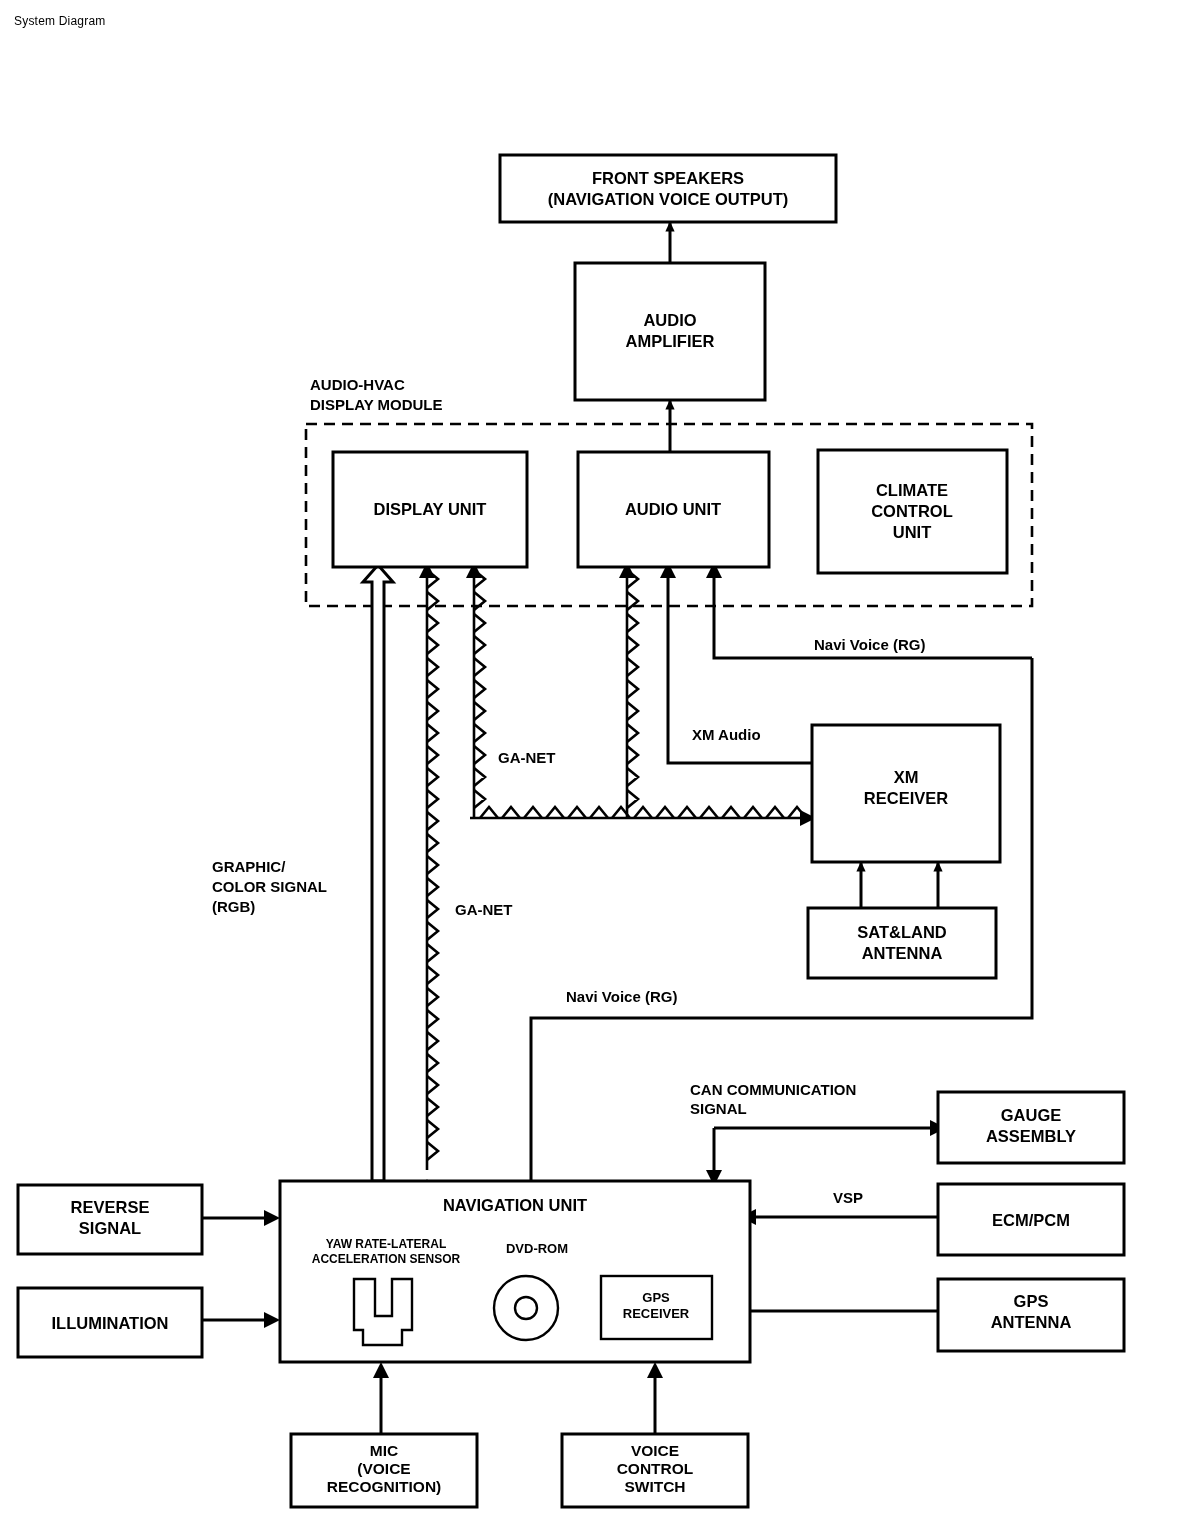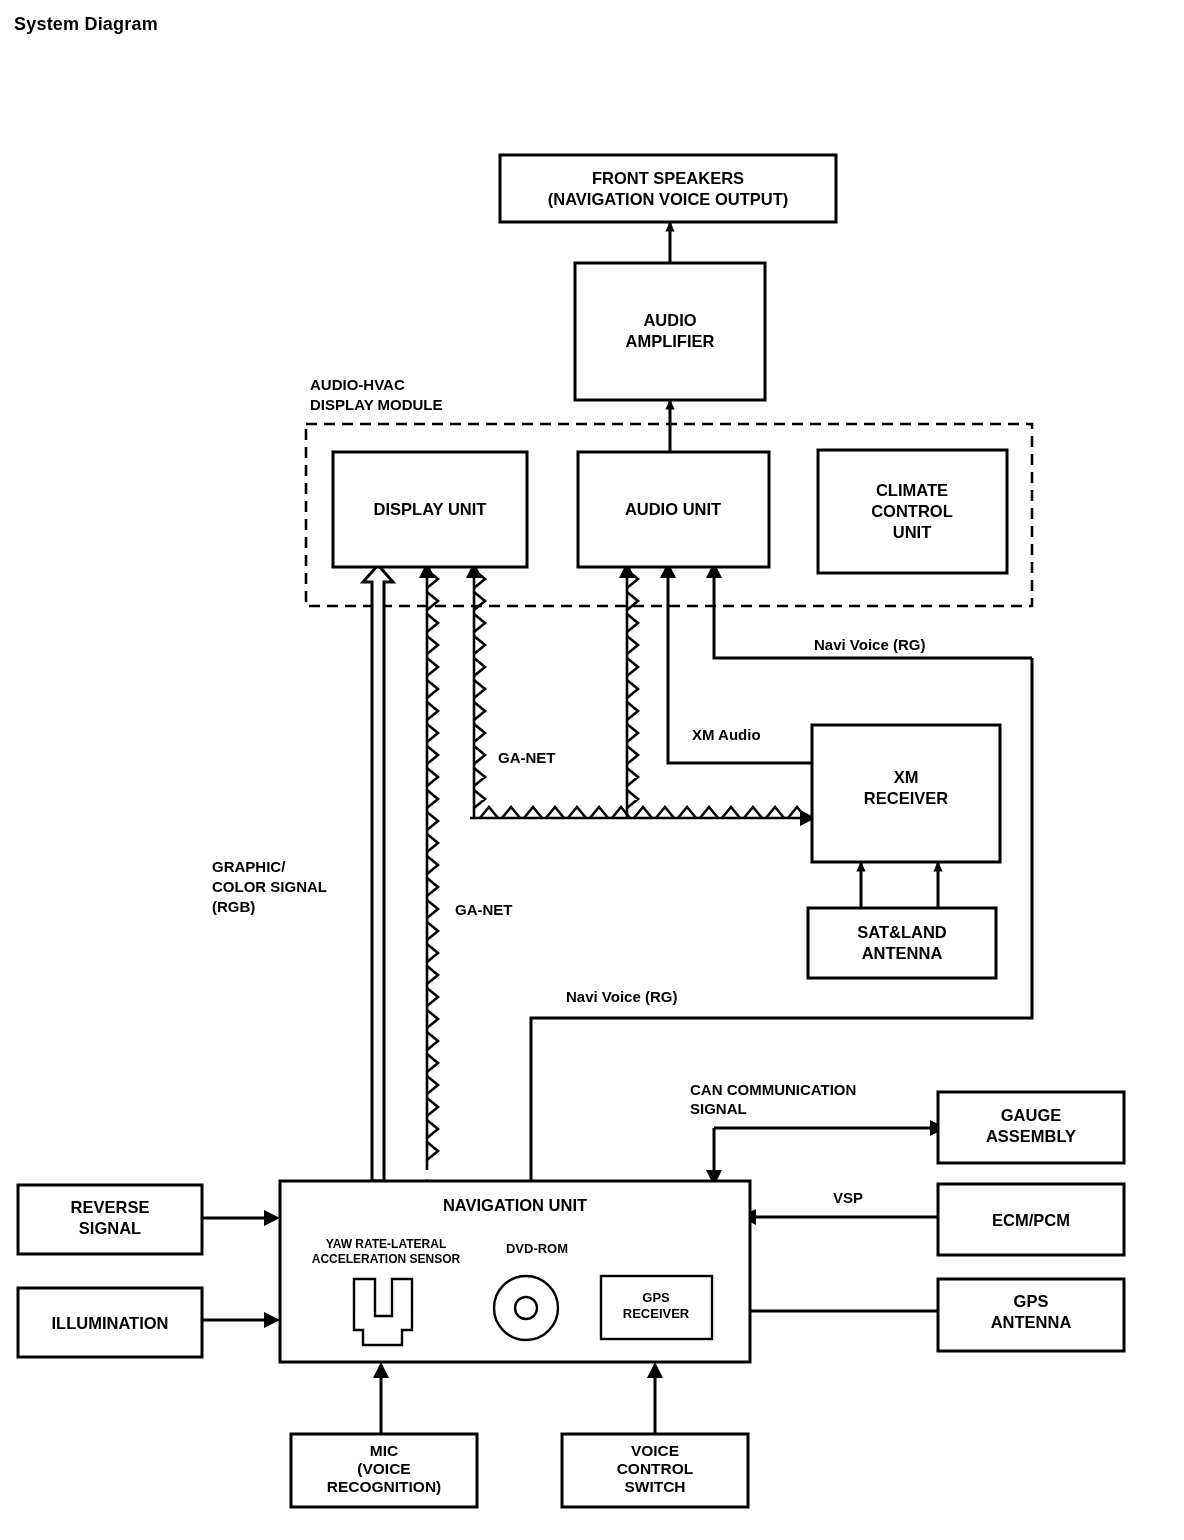--- a/index.html
+++ b/index.html
@@ -1,18 +1,18 @@
 <!DOCTYPE html>
 <html><head>
 <meta charset="utf-8">
 <style>
   html,body{margin:0;padding:0;background:#ffffff;}
   body{width:1184px;height:1540px;font-family:"Liberation Sans",sans-serif;color:#000;}
   #stage{position:relative;width:1184px;height:1540px;overflow:hidden;}
-  #page-title{position:absolute;left:14px;top:14px;font-size:18px;font-weight:bold;letter-spacing:0.2px;}
+  #page-title{position:absolute;left:14px;top:14px;font-size:12px;font-weight:normal;letter-spacing:0.2px;}
   svg{position:absolute;left:0;top:0;width:1184px;height:1540px;}
   .boxtxt{font-family:"Liberation Sans",sans-serif;font-weight:bold;text-anchor:middle;}
   .b16{font-size:16.5px;}
   .b15{font-size:15.5px;}
   .b13{font-size:13px;}
   .b12{font-size:12px;}
   .lbl{font-family:"Liberation Sans",sans-serif;font-weight:bold;font-size:15px;}
   .bx{fill:#ffffff;stroke:#000000;stroke-width:3;}
   .bxthin{fill:#ffffff;stroke:#000000;stroke-width:2.4;}
   .dash{fill:none;stroke:#000000;stroke-width:2.6;stroke-dasharray:11 7;}

